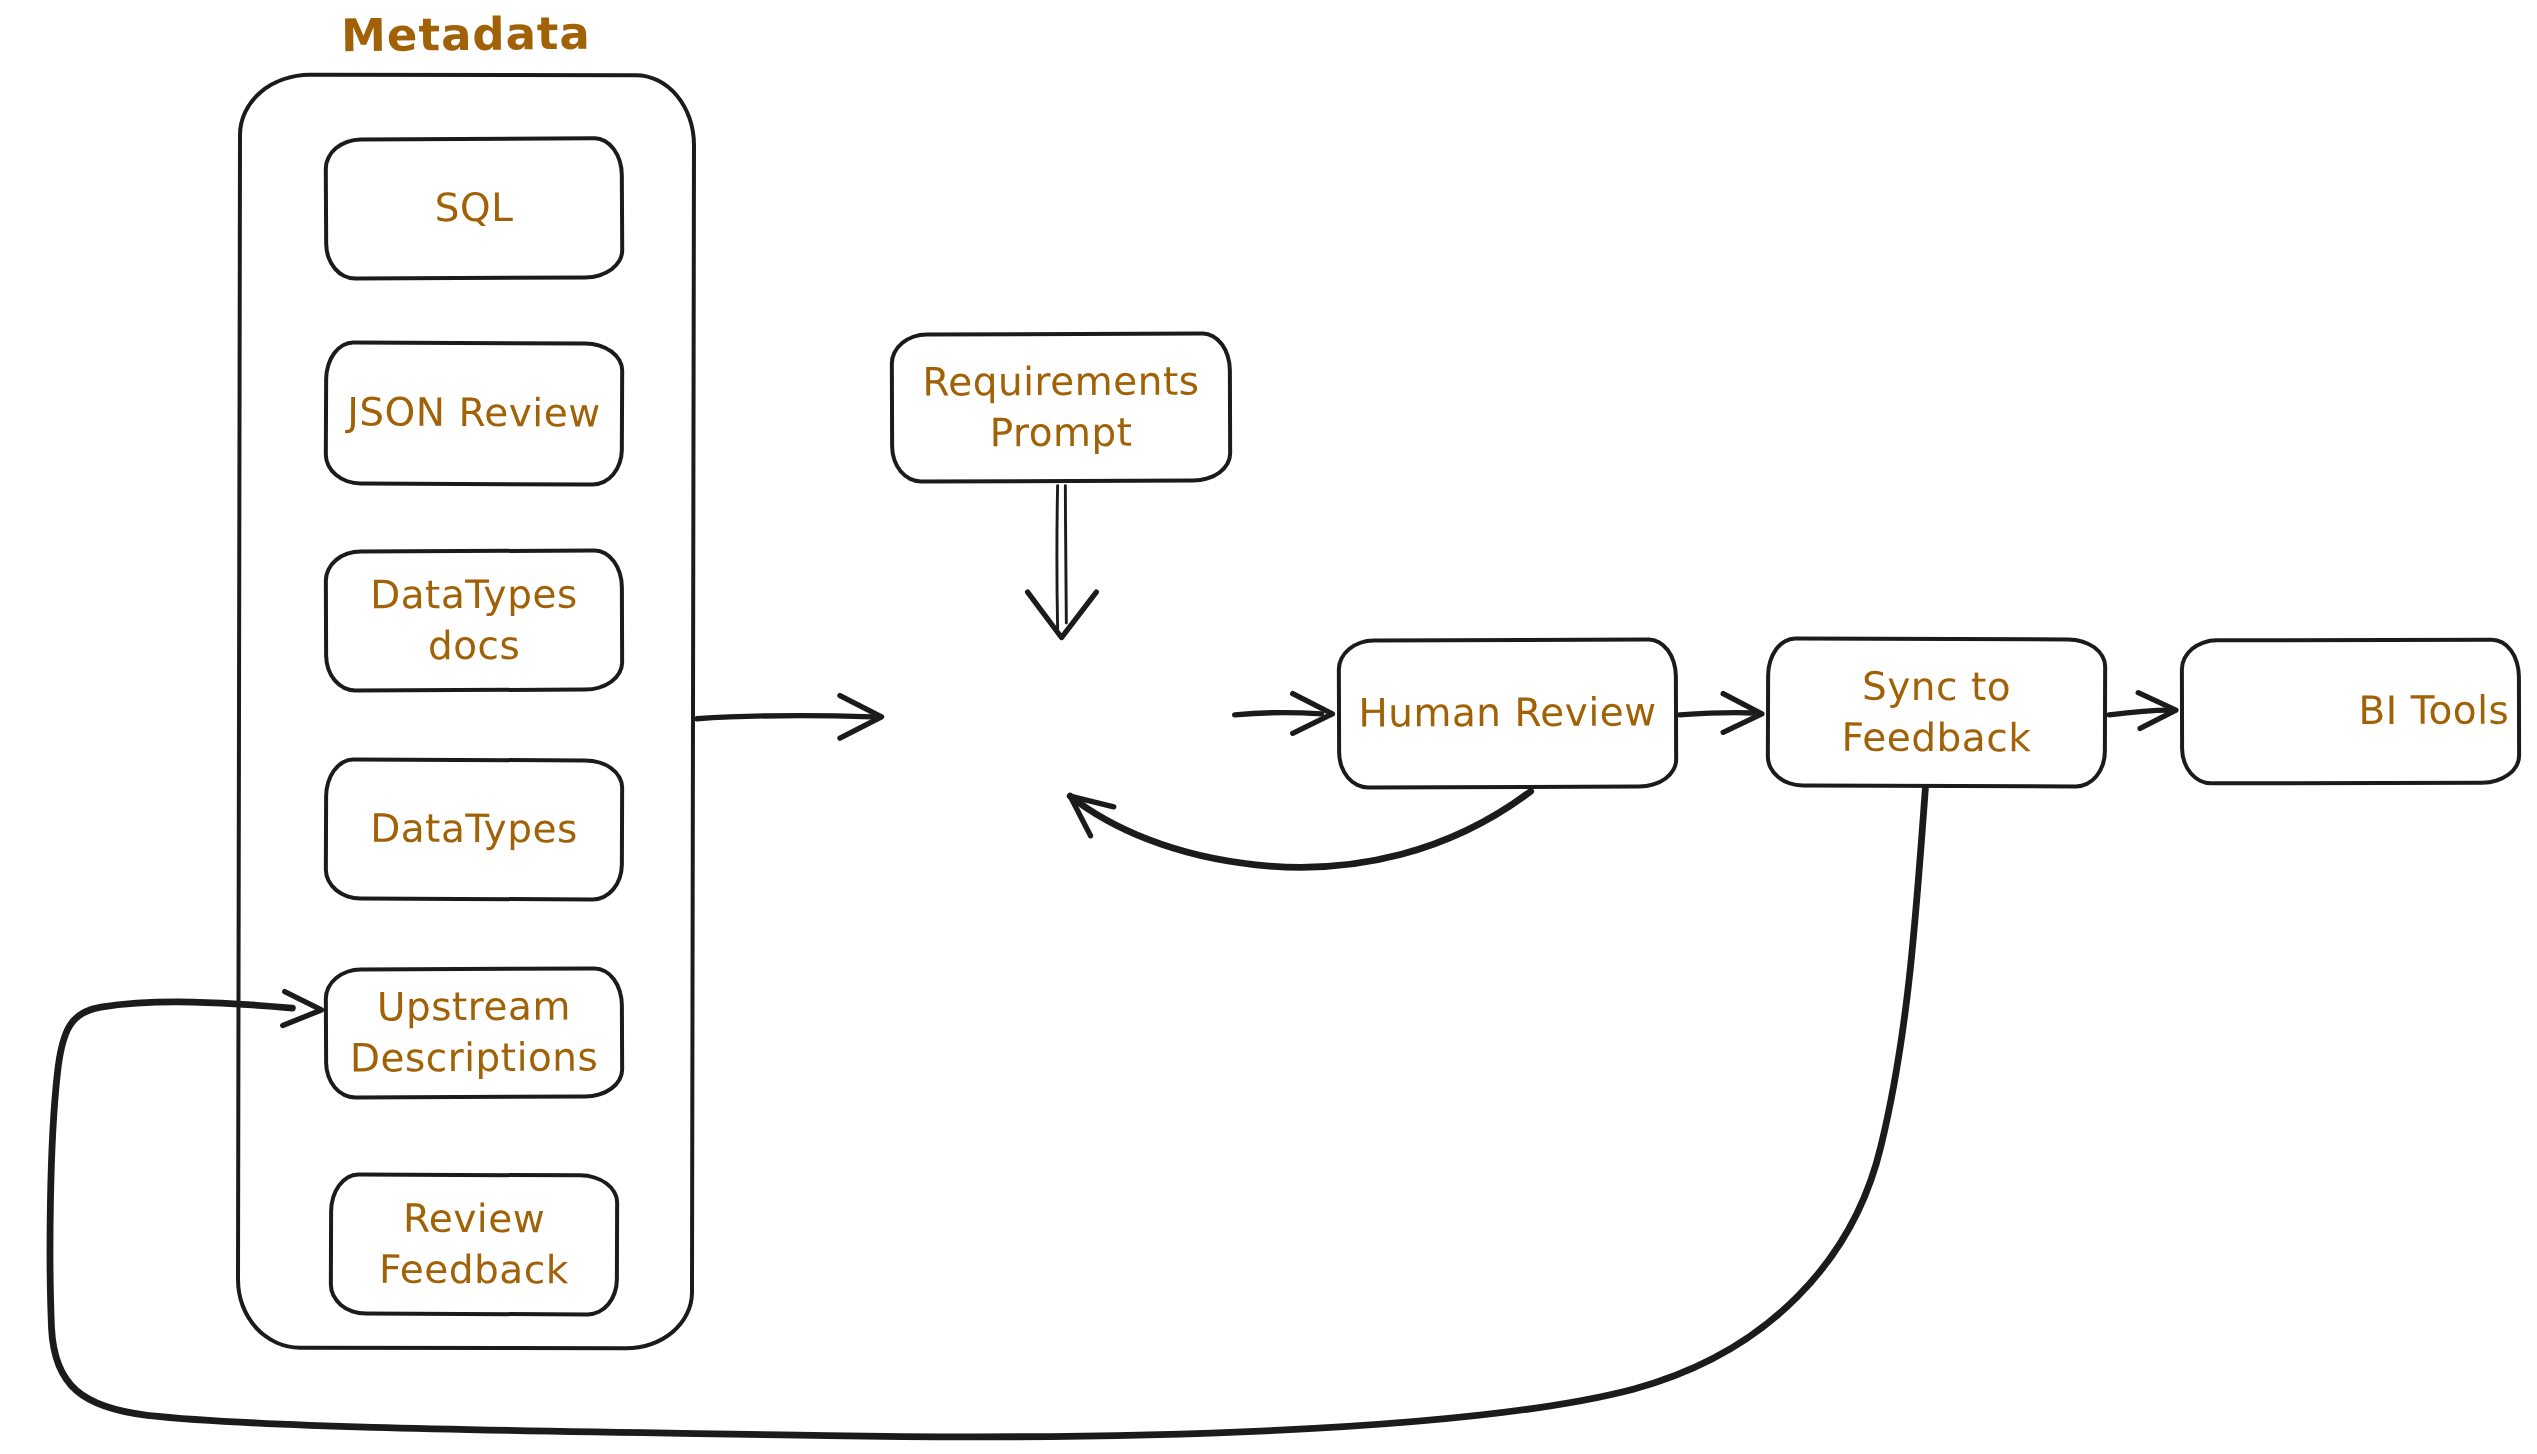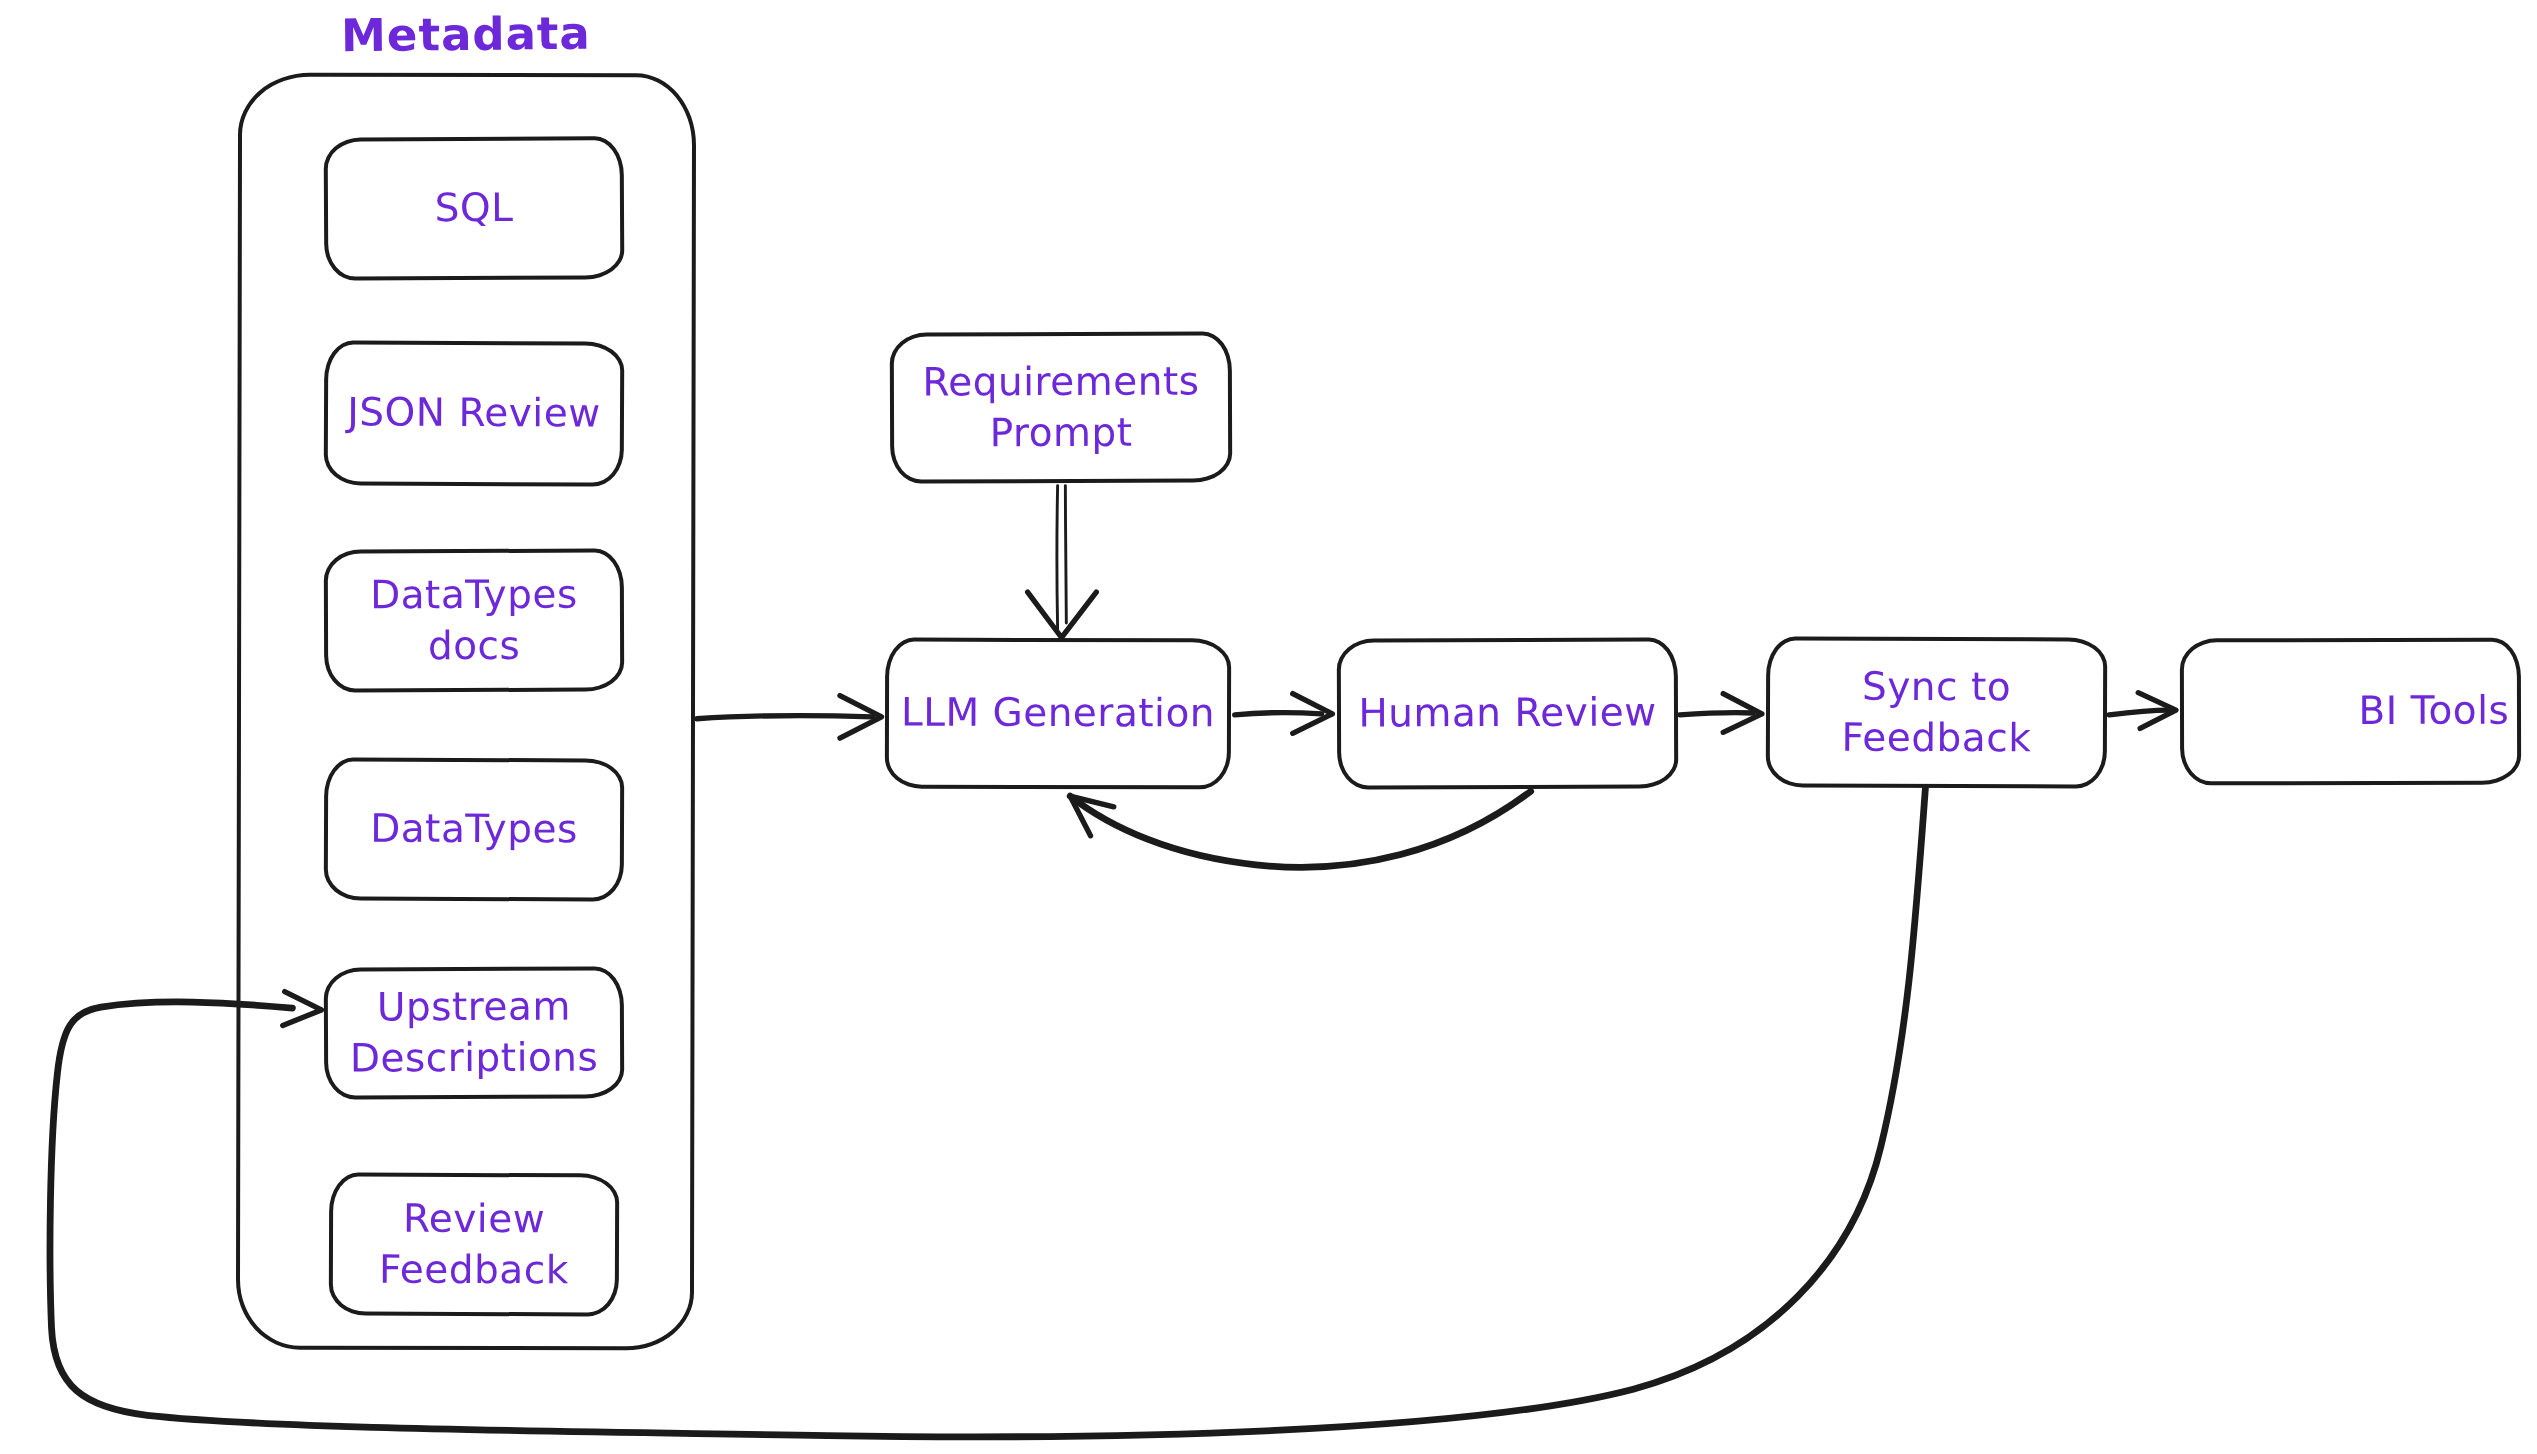--- a/index.html
+++ b/index.html
@@ -2,21 +2,21 @@
 <html><head>
 <meta charset="utf-8">
 <style>
   html, body { margin: 0; padding: 0; background: #ffffff; }
   .canvas {
     position: relative;
     width: 2538px;
     height: 1454px;
     background: #ffffff;
     font-family: "DejaVu Sans", sans-serif;
-    color: #6d28d9;
+    color: #a16207;
     overflow: hidden;
   }
   * { box-sizing: border-box; }
 
   .edges {
     position: absolute;
     left: 0; top: 0;
     width: 2538px; height: 1454px;
     pointer-events: none;
     z-index: 3;
@@ -162,23 +162,20 @@
   <div class="node alt n-feedback">
     <span>Review
 Feedback</span>
   </div>
 
   <div class="node n-requirements">
     <span>Requirements
 Prompt</span>
   </div>
 
-  <div class="node alt n-llm">
-    <span>LLM Generation</span>
-  </div>
 
   <div class="node n-human">
     <span>Human Review</span>
   </div>
 
   <div class="node alt n-sync">
     <span>Sync to Feedback</span>
   </div>
 
   <div class="node n-bi">

